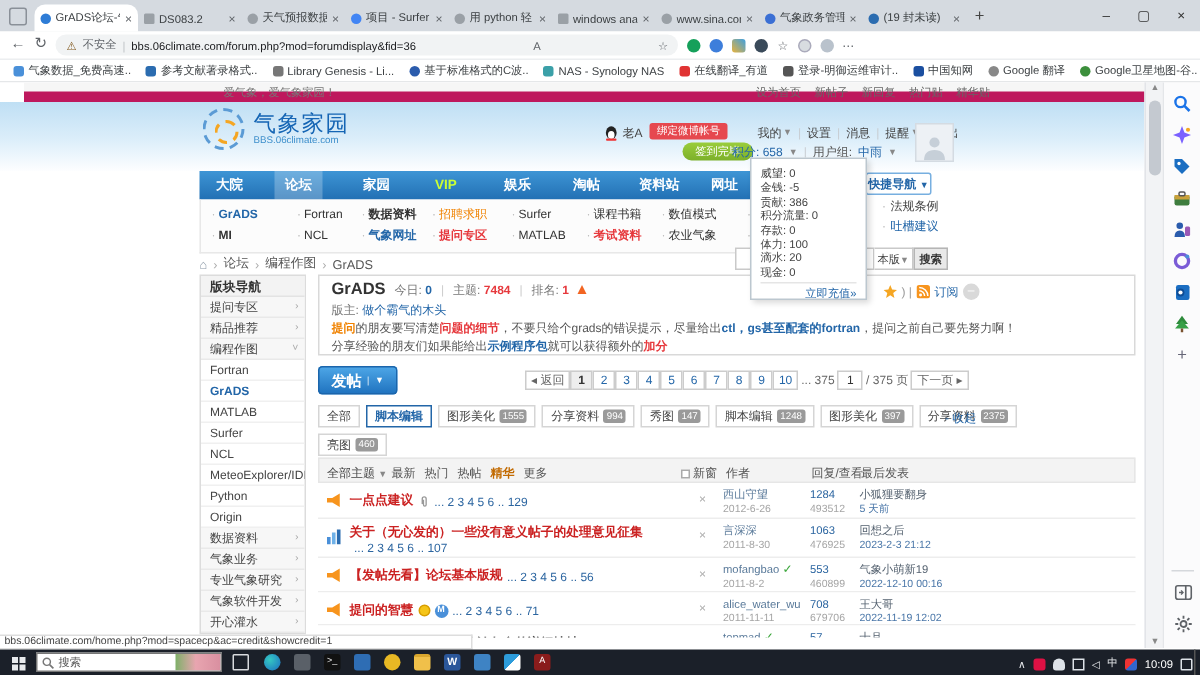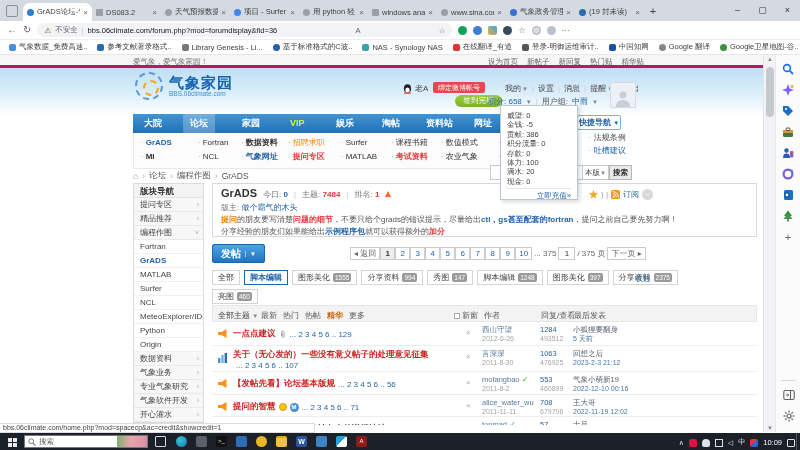--- a/index.html
+++ b/index.html
@@ -24,29 +24,29 @@
 #urlbox .url{color:#202124}
 #urlbox .instar{margin-left:auto;color:#5F6368}
 #exticons{display:flex;gap:6px;align-items:center}
 .ico{width:9px;height:9px;border-radius:50%;flex:none}
 .icotx{color:#5F6368;font-size:8px}
 #bookbar{position:absolute;left:0;top:40px;width:800px;height:15px;background:#fff;border-bottom:1px solid #E5E7E9;display:flex;align-items:center;gap:10px;padding:0 9px;font-size:7.5px;color:#3C4043;white-space:nowrap;overflow:hidden}
 .bm{display:flex;align-items:center;gap:3px;flex:none}
 .bmico{width:7px;height:7px;border-radius:2px;flex:none}
 
 #viewport{position:absolute;left:0;top:55px;width:763px;height:370px;background:#fff;overflow:hidden}
-#welcome{position:absolute;left:0;top:0;width:763px;height:13px;background:#F6F6F6;border-bottom:3px solid #be185d;font-size:7.5px;color:#777}
+#welcome{position:absolute;left:16px;top:0;width:763px;height:13px;background:#F6F6F6;border-bottom:7px solid #be185d;font-size:7.5px;color:#777}
 #slogan{position:absolute;left:133px;top:2px}
 #toplinks{position:absolute;left:488px;top:2px;display:flex;gap:9px}
 #toplinks span{color:#666}
 #skyhead{position:absolute;left:0;top:13px;width:763px;height:46px;background:linear-gradient(180deg,#BFDFF4 0%,#DCEEFA 55%,#FDFEFF 100%)}
 #logo{position:absolute;left:135px;top:17px;display:flex;gap:6px;align-items:center}
 .suncir{width:28px;height:28px;border:2px dashed #5B9BD5;border-radius:50%;position:relative}
 .suncir::after{content:"";position:absolute;left:6px;top:6px;width:12px;height:12px;border:2px dashed #F5A623;border-radius:50%}
-#logotitle{font-size:15px;font-weight:bold;color:#1565B4;letter-spacing:1px;line-height:15px}
+#logotitle{font-size:15px;font-weight:normal;color:#1565B4;letter-spacing:1px;line-height:15px}
 #logosub{font-size:6.5px;color:#3E8FCB}
 #qq{position:absolute;left:403px;top:28px;display:flex;align-items:center;gap:3px;font-size:8px;color:#444}
 #bindbadge{position:absolute;left:433px;top:27px;height:11px;background:#E6484F;color:#fff;font-size:7px;line-height:11px;padding:0 5px;border-radius:2px}
 #usermenu{position:absolute;left:505px;top:28px;display:flex;font-size:8px;color:#444;align-items:center}
 #usermenu .vsep{color:#C8CDD2;margin:0 4px}
 #usermenu .car{font-size:6px;color:#888;margin-left:1px}
 #avatar{position:absolute;left:610px;top:27px;width:26px;height:26px;background:#EDF1F5;border:1px solid #D4DBE2;display:flex;align-items:flex-end;justify-content:center;overflow:hidden}
 #signin{position:absolute;left:455px;top:40px;width:47px;height:12px;background:linear-gradient(#9ACD3C,#7CB02A);border-radius:6px;color:#fff;font-size:7.5px;text-align:center;line-height:12px}
 #creditrow{position:absolute;left:488px;top:41px;font-size:8px;color:#555;display:flex;gap:4px;align-items:center}
 #creditrow .blue{color:#2366A8}

